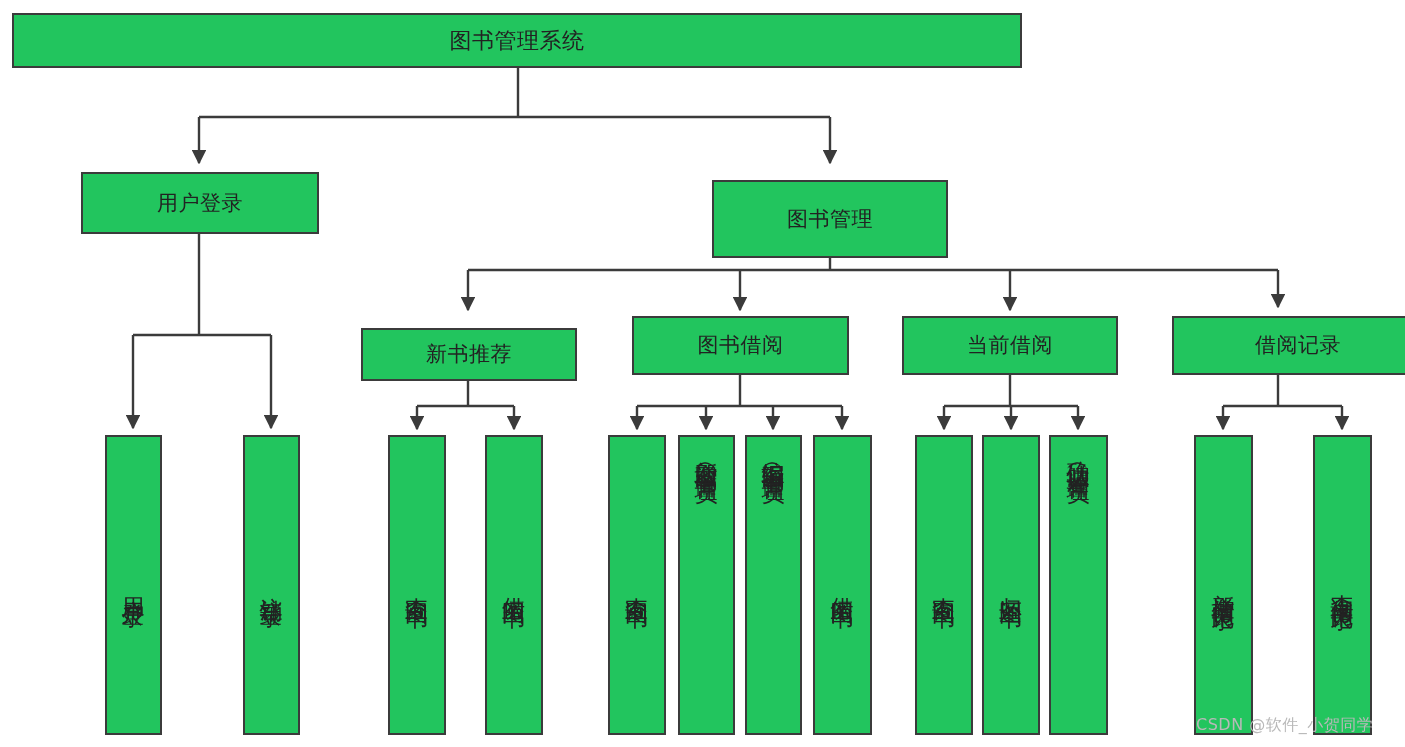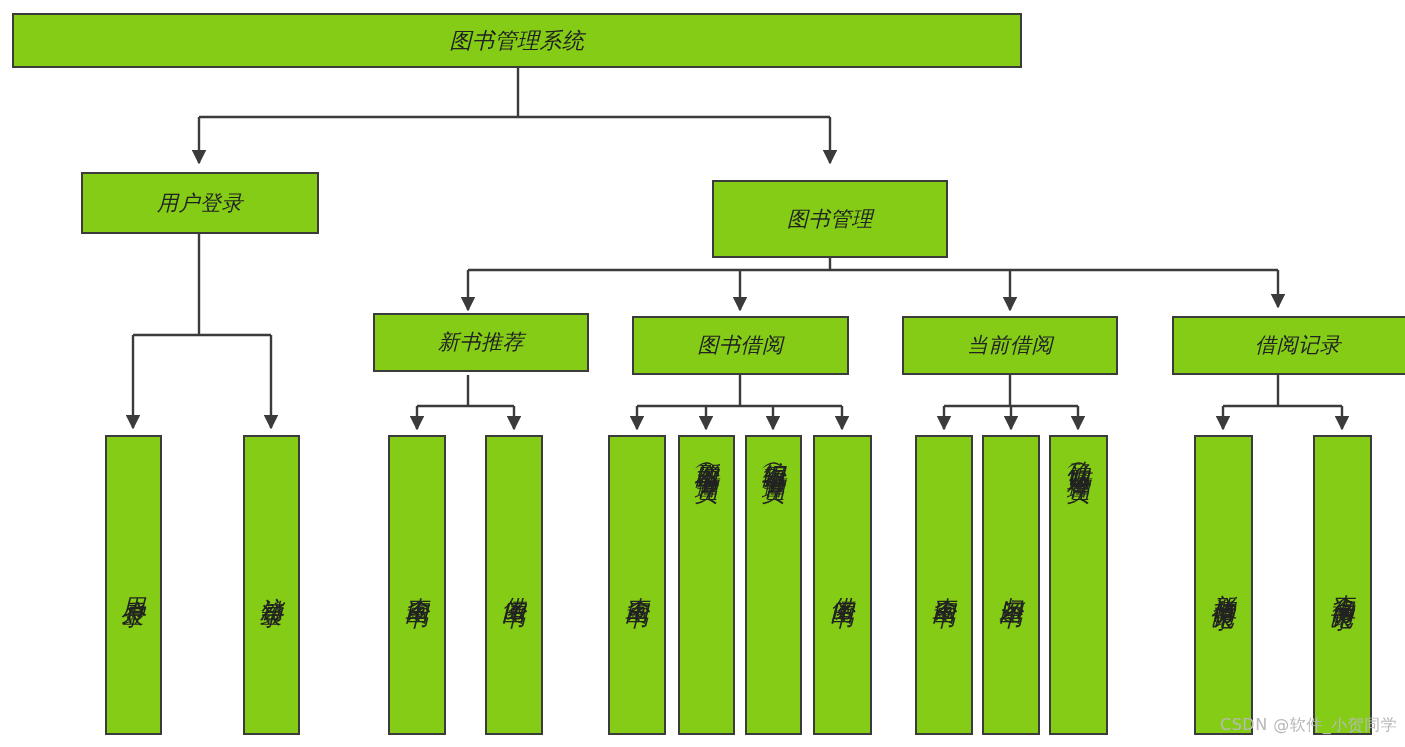--- a/index.html
+++ b/index.html
@@ -22,28 +22,27 @@
     position: absolute;
     left: 0;
     top: 0;
     width: 1405px;
     height: 747px;
     pointer-events: none;
   }
   .node {
     position: absolute;
     box-sizing: border-box;
-    background: #84cc16;
+    background: #22c55e;
     border: 2px solid #3b3b3b;
     display: flex;
     align-items: center;
     justify-content: center;
     color: #222222;
     z-index: 2;
-    font-style: italic;
   }
   .node-label {
     display: block;
     text-align: center;
     line-height: 1.18;
     white-space: nowrap;
   }
   
   .horiz .node-label {
     font-size: 21px;
@@ -137,21 +136,21 @@
     <span class="node-label">图书管理系统</span>
   </div>
 
   <div class="node horiz" style="left:81px; top:172px; width:238px; height:62px;">
     <span class="node-label">用户登录</span>
   </div>
   <div class="node horiz" style="left:712px; top:180px; width:236px; height:78px;">
     <span class="node-label">图书管理</span>
   </div>
 
-  <div class="node horiz" style="left:361px; top:313px; width:216px; height:59px;margin-left:12px;">
+  <div class="node horiz" style="left:361px; top:328px; width:216px; height:53px;">
     <span class="node-label">新书推荐</span>
   </div>
   <div class="node horiz" style="left:902px; top:316px; width:216px; height:59px;">
     <span class="node-label">当前借阅</span>
   </div>
   <div class="node horiz" style="left:632px; top:316px; width:217px; height:59px;">
     <span class="node-label">图书借阅</span>
   </div>
   <div class="node horiz" style="left:1172px; top:316px; width:252px; height:59px;">
     <span class="node-label">借阅记录</span>
@@ -194,17 +193,17 @@
     <span class="node-label">确认归还（管理员）</span>
   </div>
 
   <div class="node leaf" style="left:1194px; top:435px; width:59px; height:300px;">
     <span class="node-label">新增借阅记录</span>
   </div>
   <div class="node leaf" style="left:1313px; top:435px; width:59px; height:300px;">
     <span class="node-label">查询借阅记录</span>
   </div>
 
-  <div class="watermark" style="left:1196px; top:715px;padding-left:24px;">
+  <div class="watermark" style="left:1196px; top:715px;">
     <span>CSDN @软件_小贺同学</span>
   </div>
 
 </div>
 
 </body></html>

